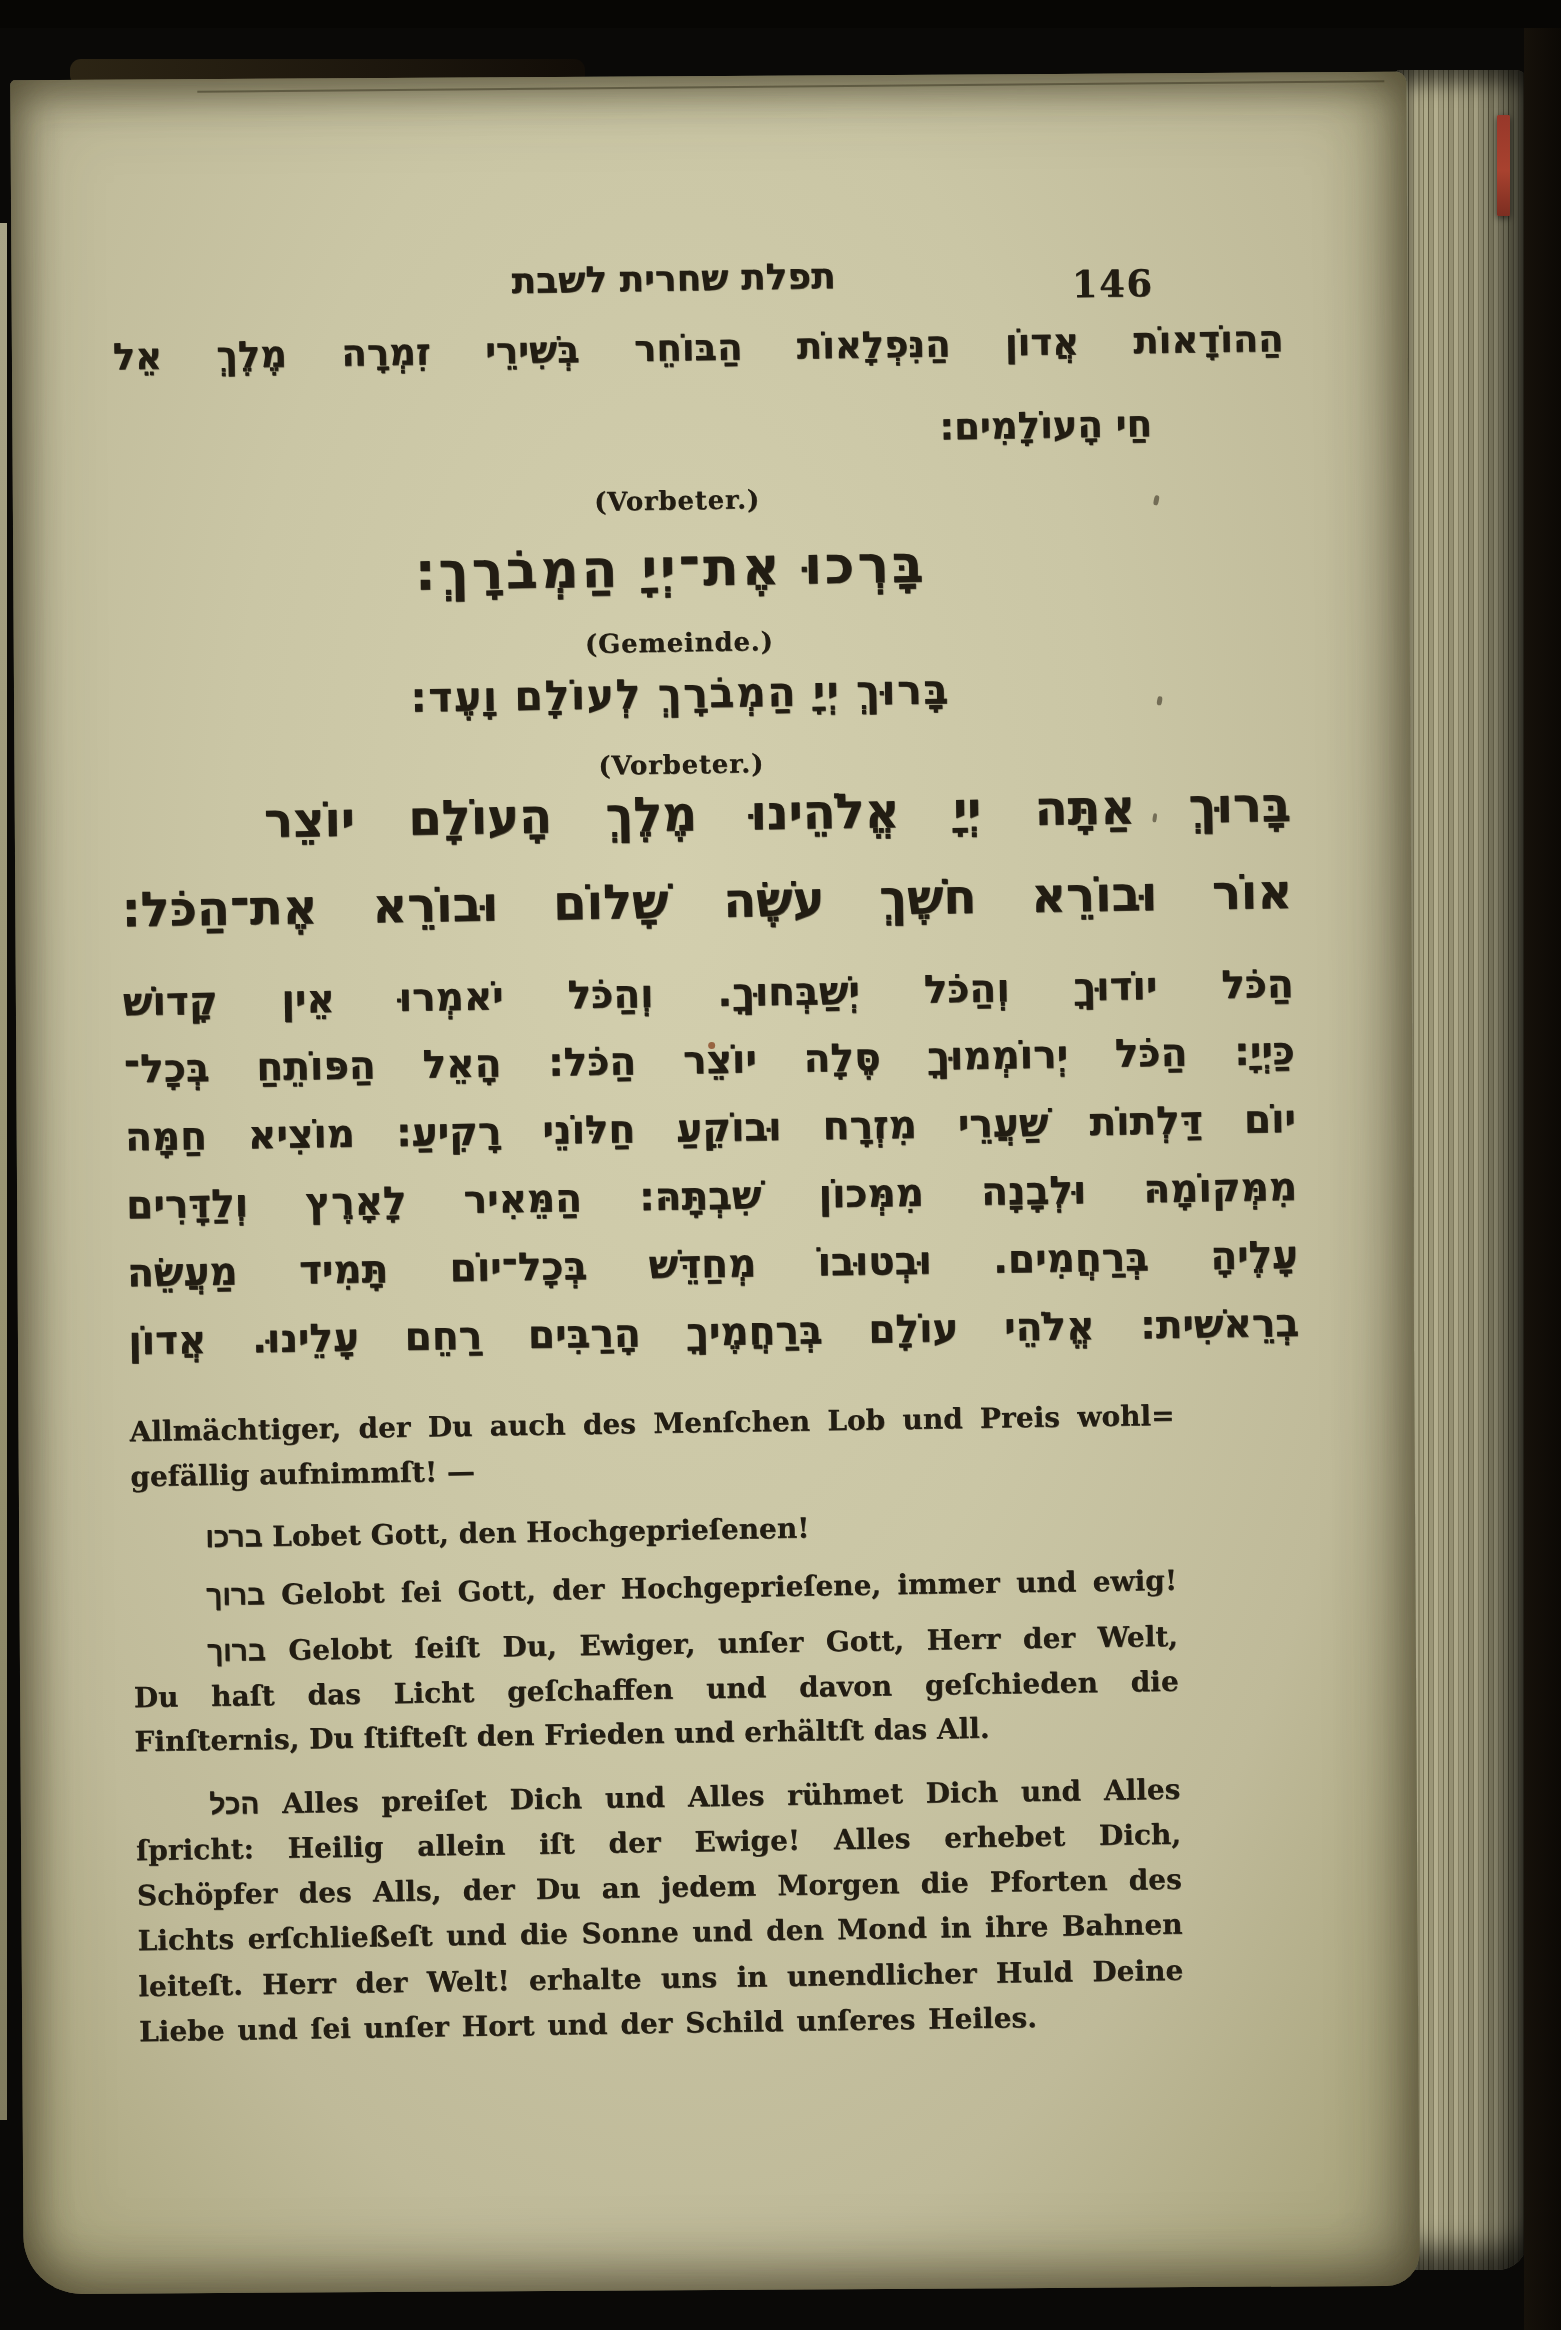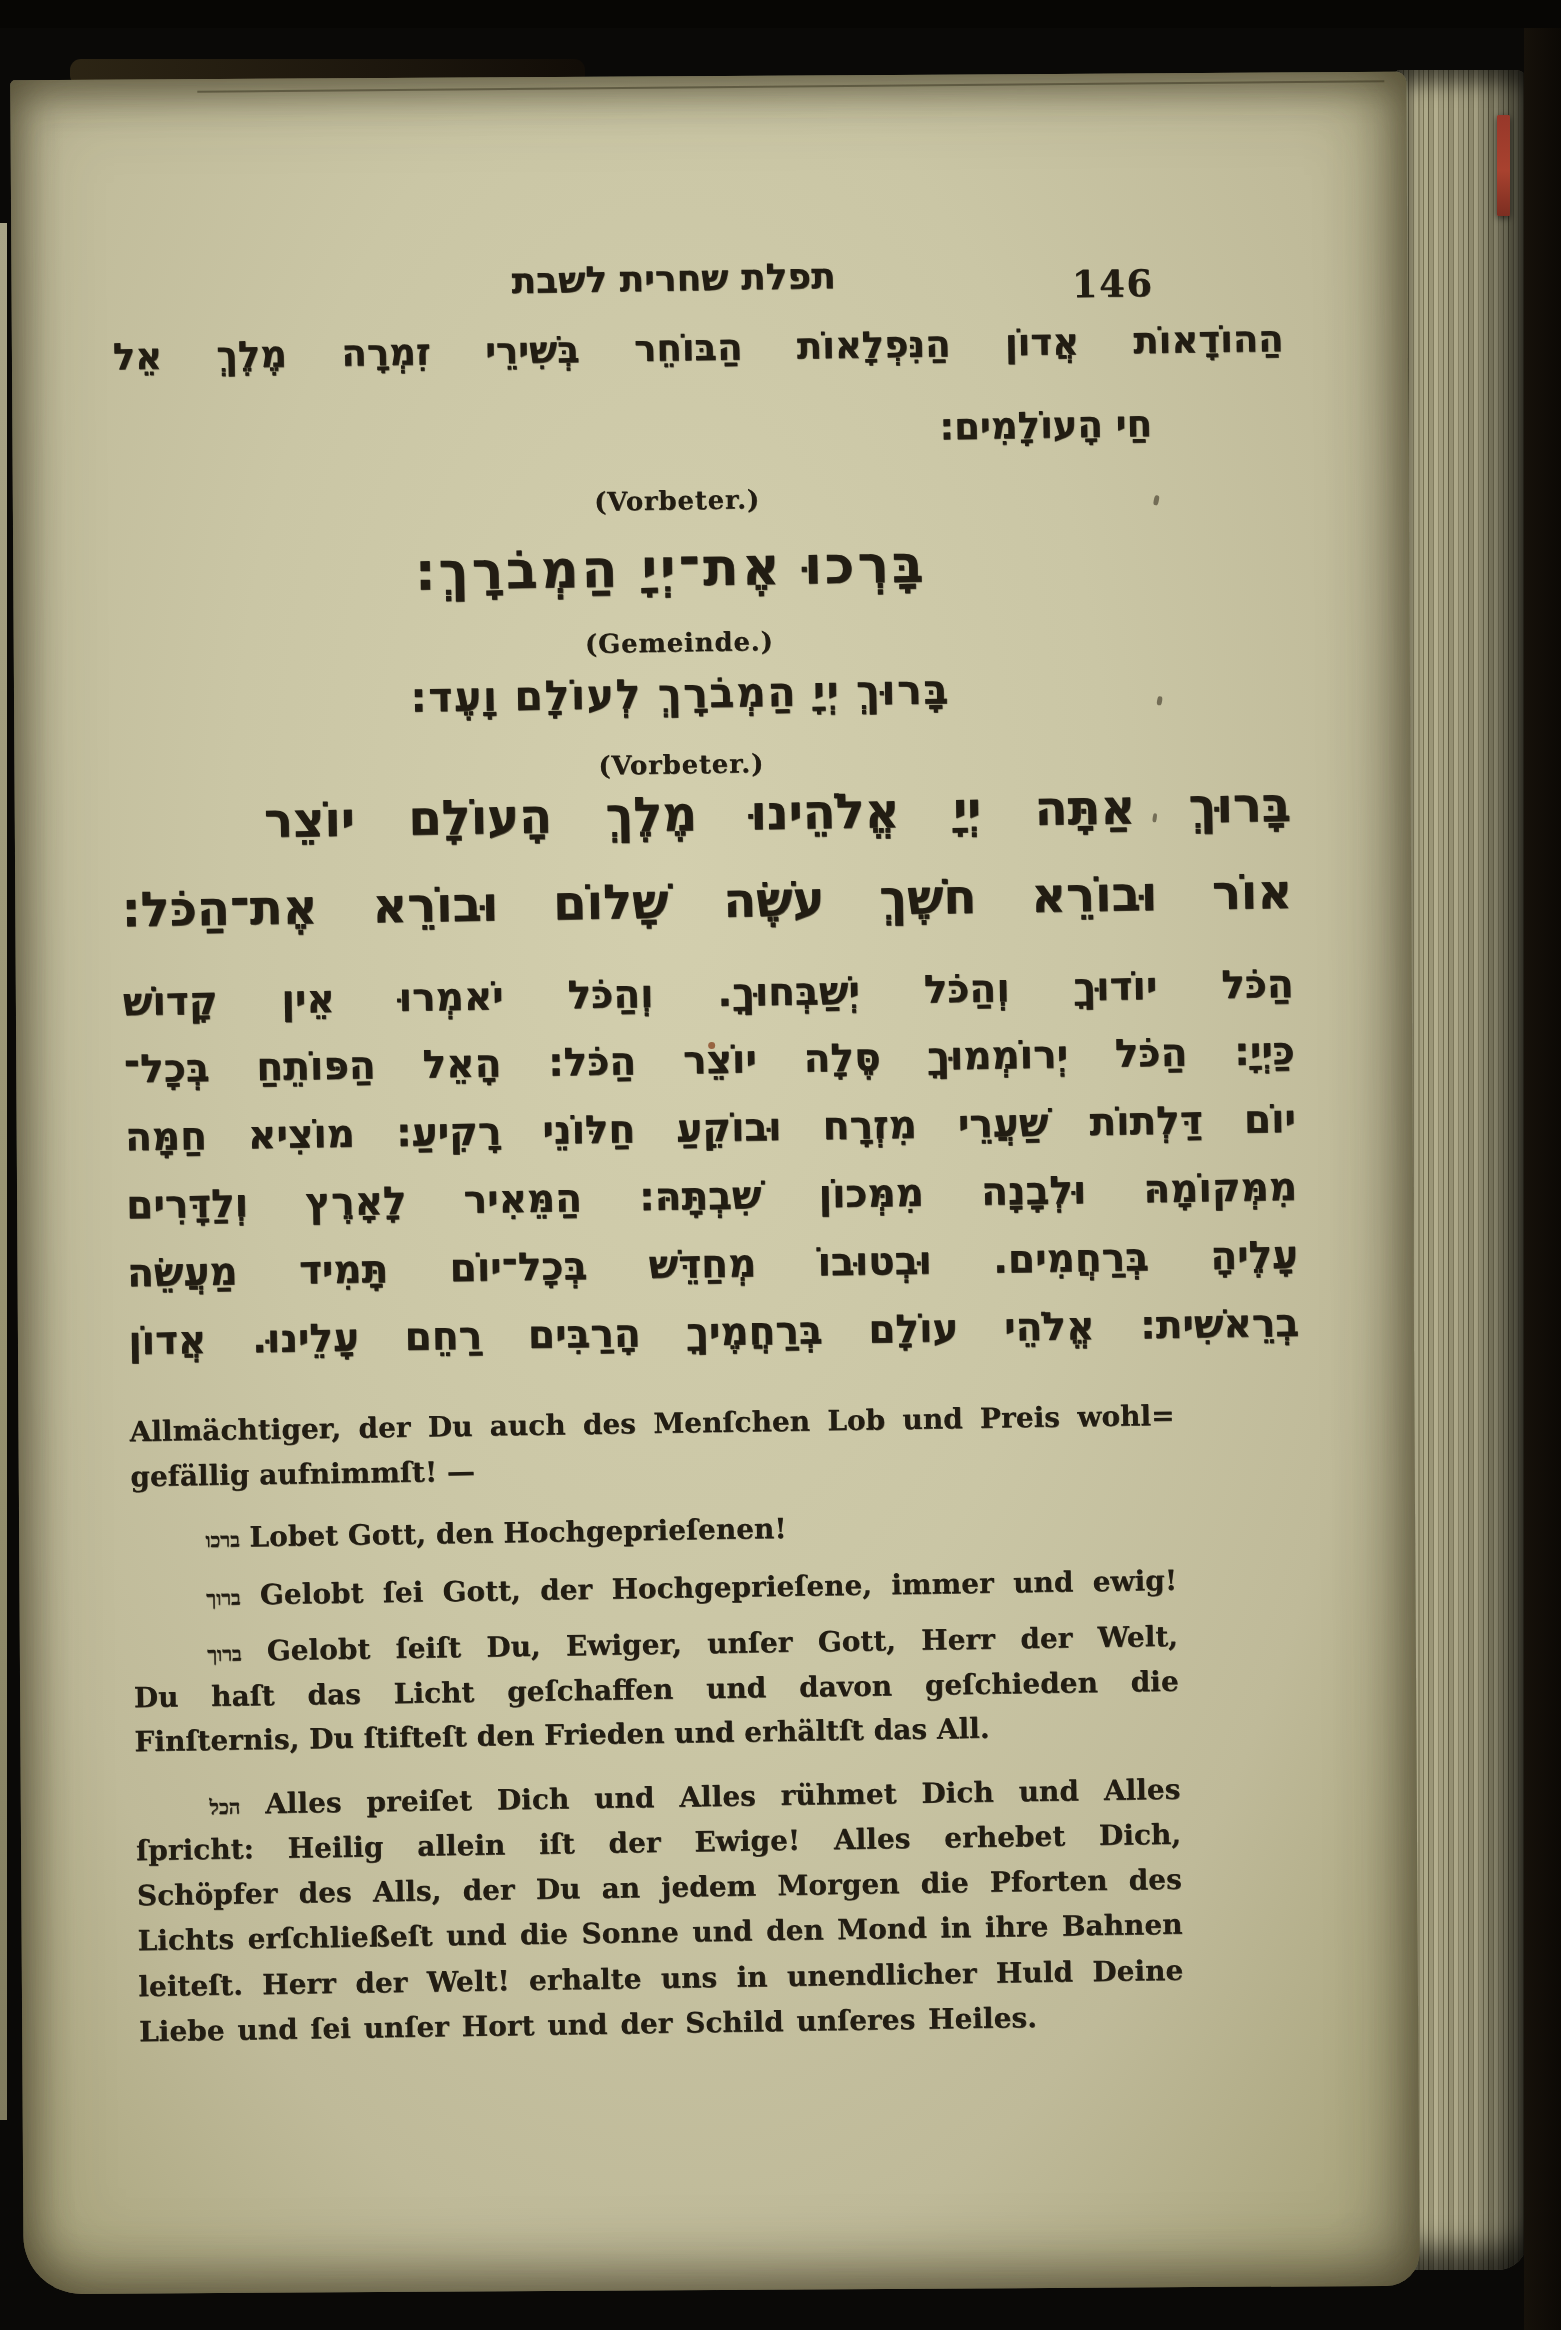--- a/index.html
+++ b/index.html
@@ -68,21 +68,21 @@
   .vorb2{top:673px;}
   .bless1{top:706px;left:144px;width:1027px;font-size:48px;line-height:1.3;
           text-align:justify;text-align-last:justify;}
   .bless2{top:793px;font-size:48px;line-height:1.3;}
   .yo{font-size:39px;line-height:1.3;}
   .yo1{top:892px;}.yo2{top:959px;}.yo3{top:1027px;}
   .yo4{top:1095px;}.yo5{top:1163px;}.yo6{top:1231px;}
   .de{font-size:28px;line-height:1.25;left:0;width:1045px;}
   .dej{text-align:justify;text-align-last:justify;}
   .indent{text-indent:74px;}
-  .heb-inline{font-family:Liberation Serif, serif;font-weight:700;font-size:20px;
+  .heb-inline{font-family:Liberation Sans, sans-serif;font-weight:700;font-size:28px;
               text-shadow:0.5px 0.6px 0.7px rgba(28,22,12,.75);}
   .g0a{top:1329px;}.g0b{top:1374px;}
   .g1{top:1436px;}
   .g2{top:1494px;}
   .g3a{top:1550px;}.g3b{top:1595px;}.g3c{top:1639px;}
   .g4a{top:1703px;}.g4b{top:1748px;}.g4c{top:1793px;}
   .g4d{top:1838px;}.g4e{top:1884px;}.g4f{top:1929px;width:898px;}
 </style>
 </head>
 <body>

